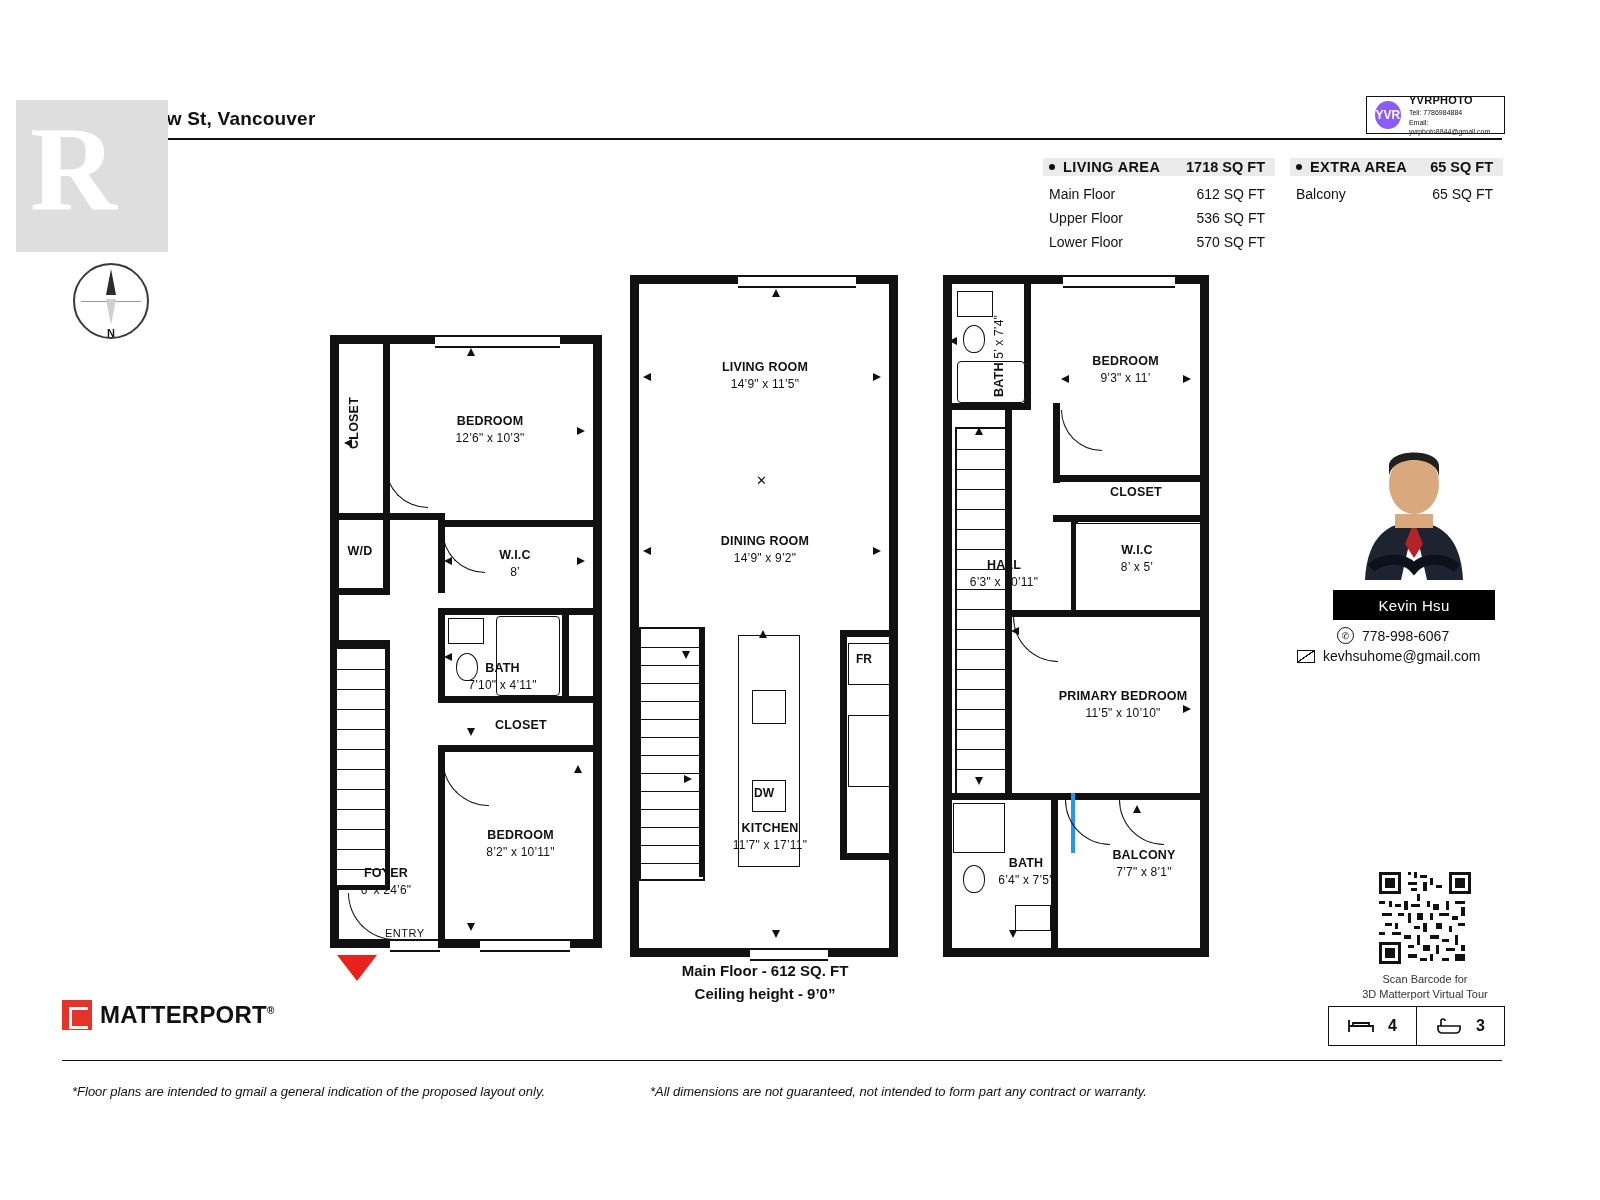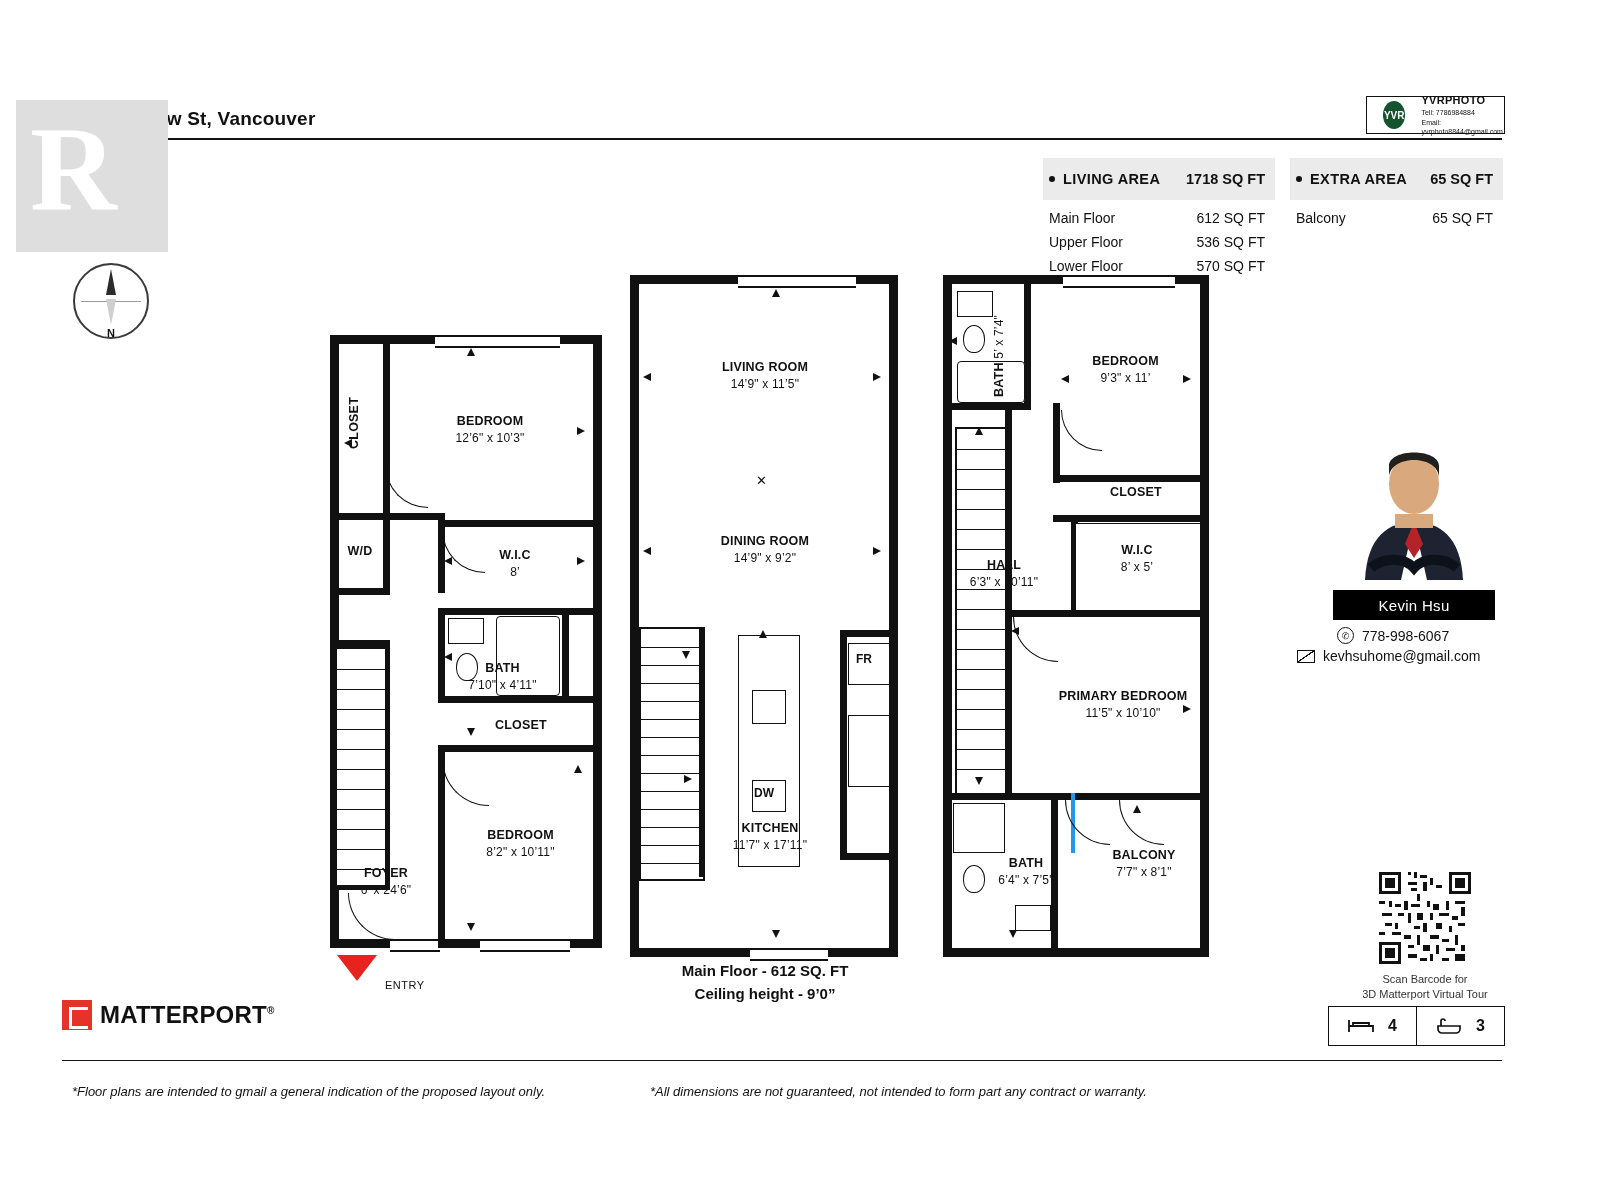--- a/index.html
+++ b/index.html
@@ -17,34 +17,34 @@
   .realtor-word{position:absolute;left:0;top:145px;font-family:"Liberation Serif",serif;font-size:37px;font-weight:bold;color:#7c7c7c;letter-spacing:-1px;}
   .realtor-reg{font-size:14px;vertical-align:super;}
   .compass{position:absolute;left:65px;top:163px;width:72px;height:72px;border-radius:50%;border:2px solid #3a3a3a;background:#fff;}
   .compass:before{content:"";position:absolute;left:50%;top:4px;width:0;height:0;margin-left:-5px;border-left:5px solid transparent;border-right:5px solid transparent;border-bottom:26px solid #2b2b2b;}
   .compass:after{content:"";position:absolute;left:50%;bottom:12px;width:0;height:0;margin-left:-5px;border-left:5px solid transparent;border-right:5px solid transparent;border-top:26px solid #cfcfcf;}
   .compass-n{position:absolute;left:50%;bottom:-2px;transform:translateX(-50%);font-size:11px;font-weight:bold;}
   .compass-h{position:absolute;left:6px;top:50%;width:60px;height:1px;background:#9a9a9a;}
 
   
   .area-table{position:absolute;font-size:14px;}
-  .area-head{background:#ebebeb;font-weight:bold;font-size:14.5px;display:flex;align-items:center;height:42px;}
+  .area-head{background:#ebebeb;font-weight:bold;font-size:14.5px;display:flex;align-items:center;height:18px;}
   .area-head .dot{width:6px;height:6px;border-radius:50%;background:#111;margin:0 8px 0 6px;}
   .area-head .lbl{flex:1;letter-spacing:.4px;}
   .area-head .val{padding-right:10px;}
   .area-row{display:flex;height:24px;align-items:center;font-size:14px;}
   .area-row .lbl{flex:1;padding-left:6px;}
   .area-row .val{padding-right:10px;}
   .tbl-left{left:1043px;top:158px;width:232px;}
   .tbl-right{left:1290px;top:158px;width:213px;}
   .vsep{position:absolute;left:1283px;top:158px;width:2px;height:30px;background:#ffffff;}
 
   
   .yvr{position:absolute;left:1366px;top:96px;width:137px;height:36px;border:1px solid #111;display:flex;align-items:center;}
-  .yvr-circle{width:28px;height:28px;border-radius:50%;background:#14532d;color:#fff;font-size:10px;font-weight:bold;display:flex;align-items:center;justify-content:center;margin:0 16px;}
+  .yvr-circle{width:28px;height:28px;border-radius:50%;background:#8b5cf6;color:#fff;font-size:12px;font-weight:bold;display:flex;align-items:center;justify-content:center;margin:0 8px;}
   .yvr-txt{font-size:7px;line-height:1.35;}
   .yvr-txt b{font-size:11px;letter-spacing:.3px;}
 
   
   .agent-photo{position:absolute;left:1355px;top:418px;width:118px;height:162px;}
   .agent-name{position:absolute;left:1333px;top:590px;width:162px;height:30px;background:#000000;color:#fff;font-size:15px;display:flex;align-items:center;justify-content:center;letter-spacing:.3px;}
   .agent-line{position:absolute;display:flex;align-items:center;font-size:14px;}
   .phone-line{left:1337px;top:627px;}
   .email-line{left:1297px;top:648px;}
   .ic{display:inline-flex;align-items:center;justify-content:center;margin-right:8px;}
@@ -253,21 +253,21 @@
       <b>BEDROOM</b><br>
       <span class="dim">8’2" x 10’11"</span>
     </div>
     <div class="rm" style="left:6px;top:530px;width:100px;">
       <b>FOYER</b><br>
       <span class="dim">6’ x 24’6"</span>
     </div>
   </div>
 
   <div class="entry-tri" style="left:337px;top:955px;"></div>
-  <div class="entry-lbl" style="left:337px;top:979px;padding-left:48px;">ENTRY</div>
+  <div class="entry-lbl" style="left:337px;top:927px;padding-left:48px;">ENTRY</div>
 
 
   <div class="plan" style="left:630px;top:275px;width:270px;height:690px;">
     <div class="w" style="left:0;top:0;width:268px;height:9px;"></div>
     <div class="w" style="left:0;top:0;width:9px;height:682px;"></div>
     <div class="w" style="left:259px;top:0;width:9px;height:682px;"></div>
     <div class="w" style="left:0;top:673px;width:268px;height:9px;"></div>
     <div class="win" style="left:108px;top:0;width:118px;height:9px;"></div>
     <div class="win" style="left:120px;top:673px;width:78px;height:9px;"></div>
 

